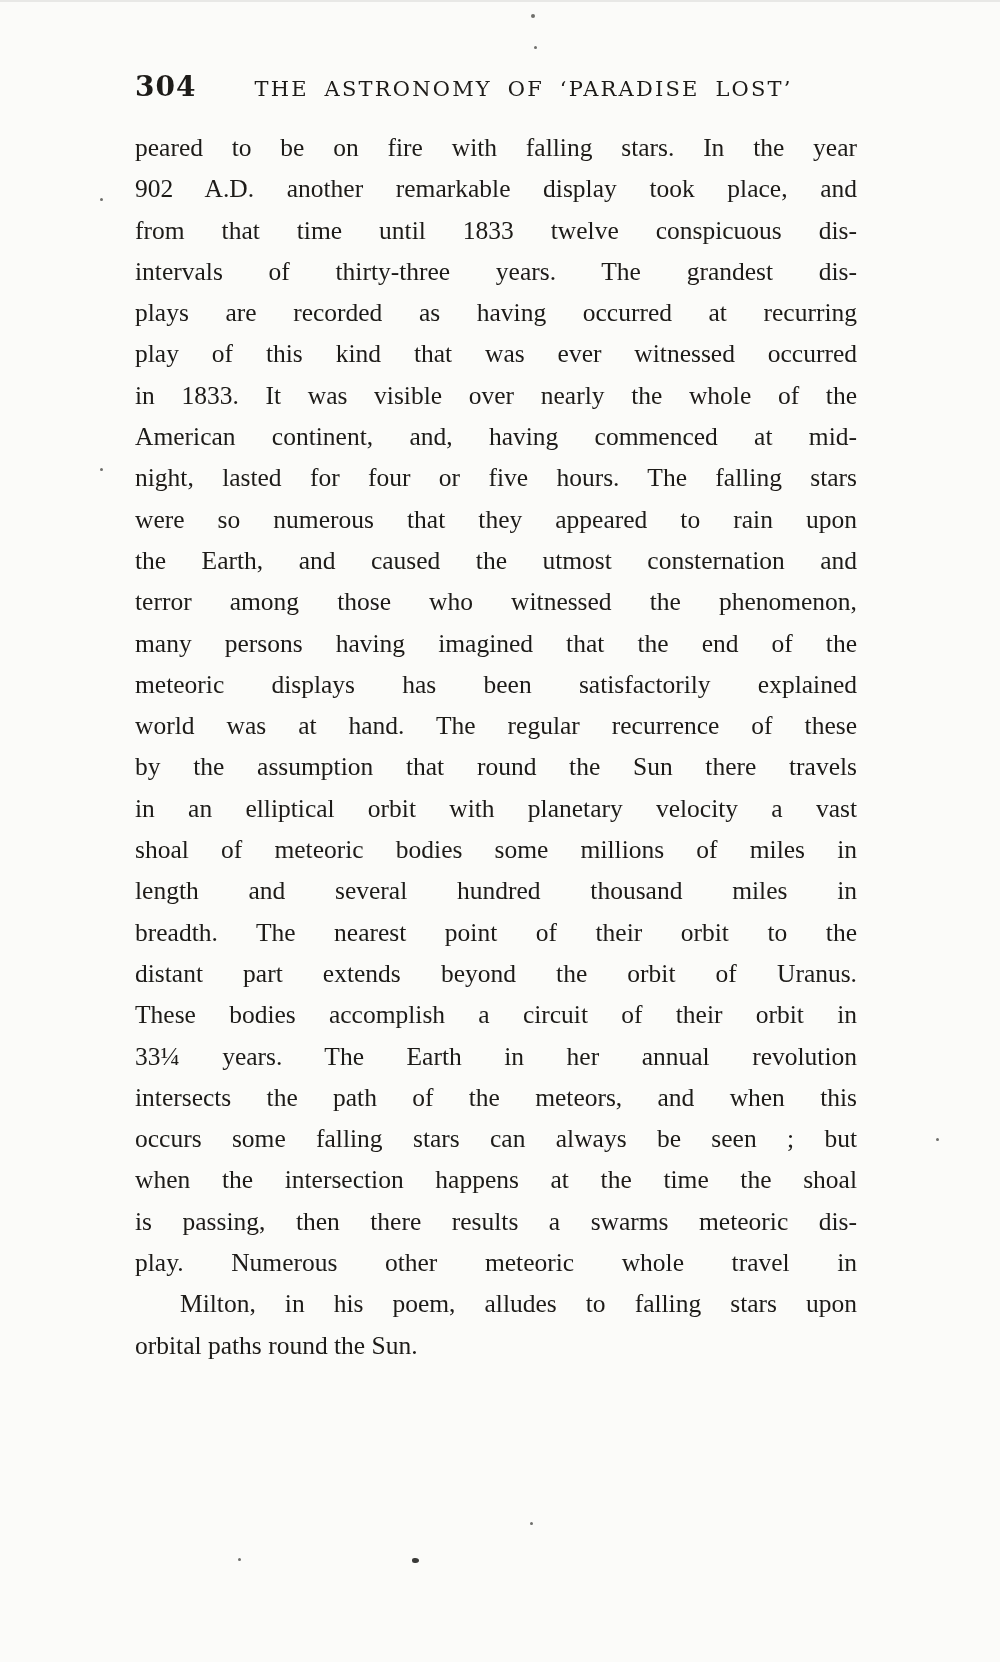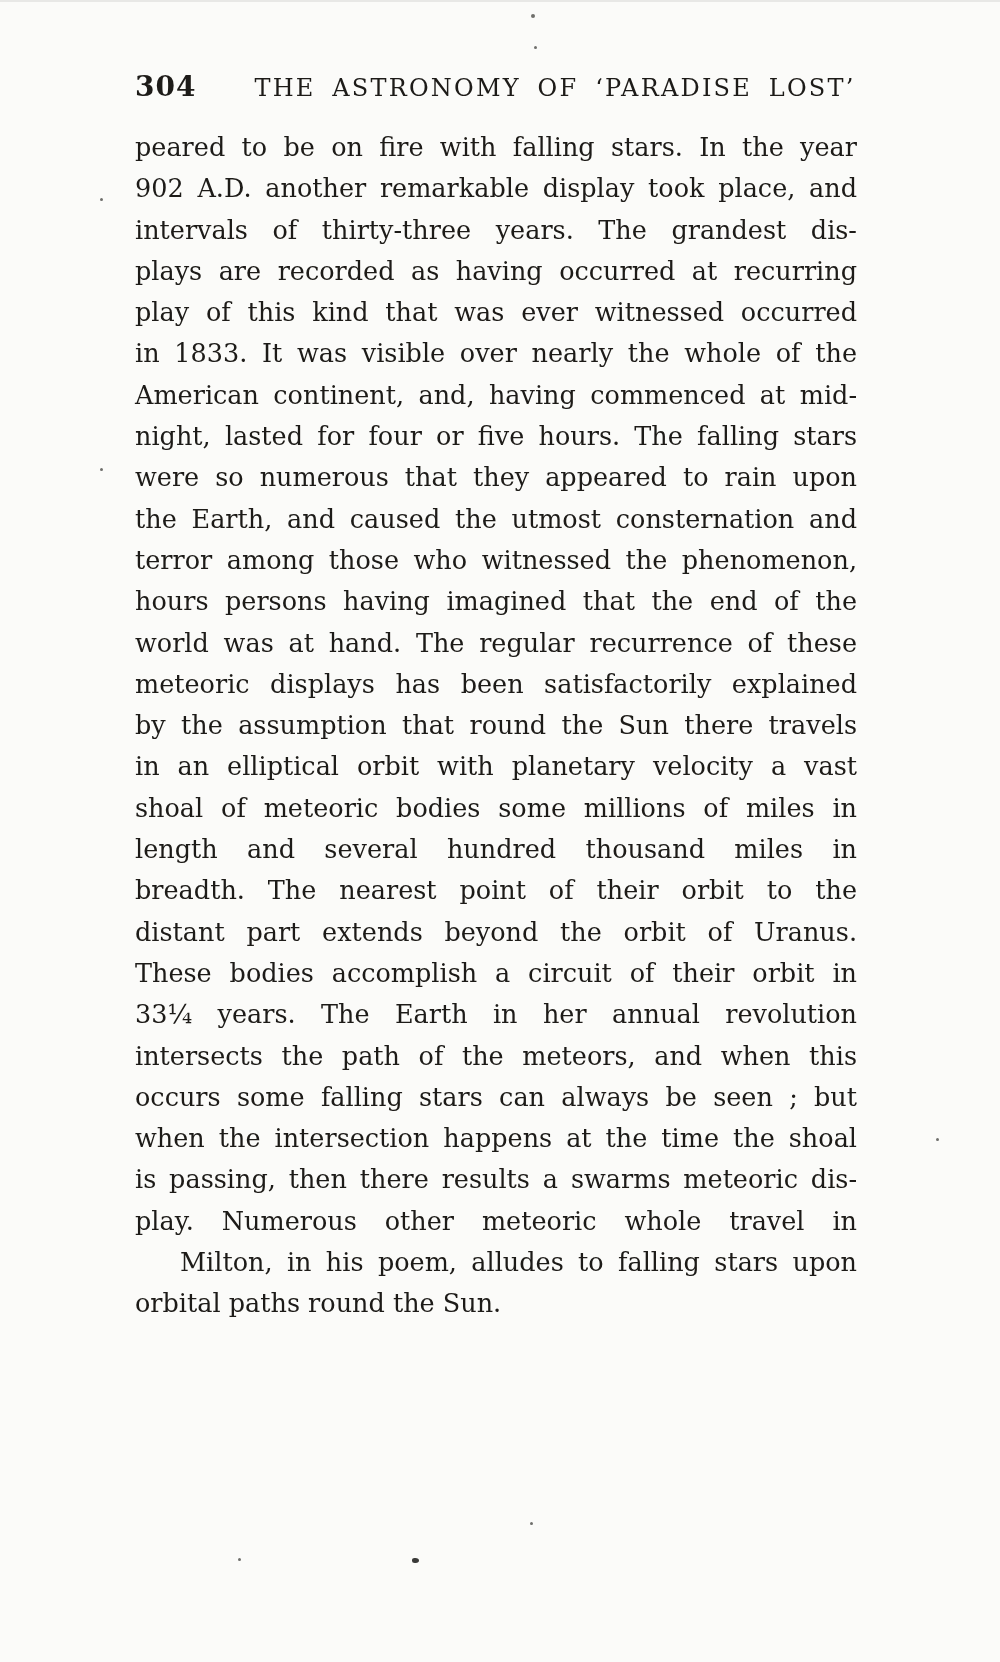--- a/index.html
+++ b/index.html
@@ -29,33 +29,34 @@
     margin-bottom: 24px;
     white-space: nowrap;
   }
   .page-number {
     font-size: 28px;
     font-weight: bold;
     letter-spacing: 1px;
     margin-right: 58px;
   }
   .head-title {
-    font-size: 24px;
+    font-size: 21px;
     letter-spacing: 2.2px;
     word-spacing: 7px;
     font-weight: 500;
   }
   .body-text {
     font-size: 25.5px;
     line-height: 41.3px;
   }
   .line {
     text-align: justify;
     text-align-last: justify;
     white-space: normal;
+    font-family: Liberation Serif, serif;
   }
   .line.para-end {
     text-align-last: left;
   }
   .line.indent {
     text-indent: 45px;
   }
   
   .speck {
     position: absolute;
@@ -89,32 +90,33 @@
 
     <div class="running-head">
       <span class="page-number">304</span>
       <span class="head-title">THE ASTRONOMY OF ‘PARADISE LOST’</span>
     </div>
 
     <div class="body-text">
 
     <div class="line">peared to be on fire with falling stars.  In the year</div>
         <div class="line">902 A.D. another remarkable display took place, and</div>
+        <div class="line">from that time until 1833 twelve conspicuous dis-</div>
         <div class="line">intervals of thirty-three years.  The grandest dis-</div>
         <div class="line">plays are recorded as having occurred at recurring</div>
         <div class="line">play of this kind that was ever witnessed occurred</div>
         <div class="line">in 1833.  It was visible over nearly the whole of the</div>
         <div class="line">American continent, and, having commenced at mid-</div>
         <div class="line">night, lasted for four or five hours.  The falling stars</div>
         <div class="line">were so numerous that they appeared to rain upon</div>
         <div class="line">the Earth, and caused the utmost consternation and</div>
         <div class="line">terror among those who witnessed the phenomenon,</div>
-        <div class="line">hours persons having imagined that the end of the</div>
+        <div class="line">many persons having imagined that the end of the</div>
+        <div class="line">meteoric displays has been satisfactorily explained</div>
         <div class="line">world was at hand.  The regular recurrence of these</div>
-        <div class="line">meteoric displays has been satisfactorily explained</div>
         <div class="line">by the assumption that round the Sun there travels</div>
         <div class="line">in an elliptical orbit with planetary velocity a vast</div>
         <div class="line">shoal of meteoric bodies some millions of miles in</div>
         <div class="line">length and several hundred thousand miles in</div>
         <div class="line">breadth.  The nearest point of their orbit to the</div>
         <div class="line">distant part extends beyond the orbit of Uranus.</div>
         <div class="line">These bodies accomplish a circuit of their orbit in</div>
         <div class="line">33¼ years.  The Earth in her annual revolution</div>
         <div class="line">intersects the path of the meteors, and when this</div>
         <div class="line">occurs some falling stars can always be seen ; but</div>

